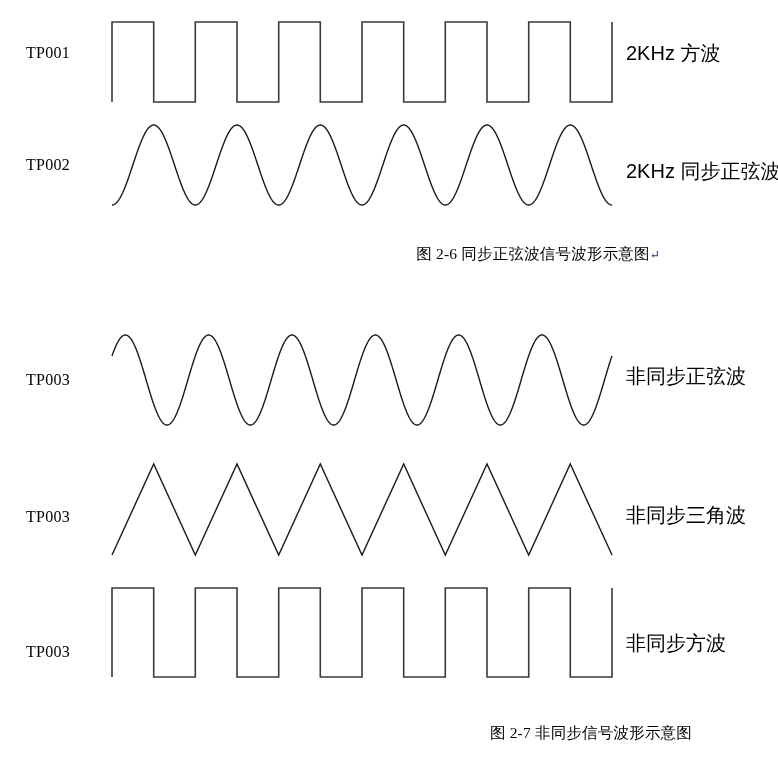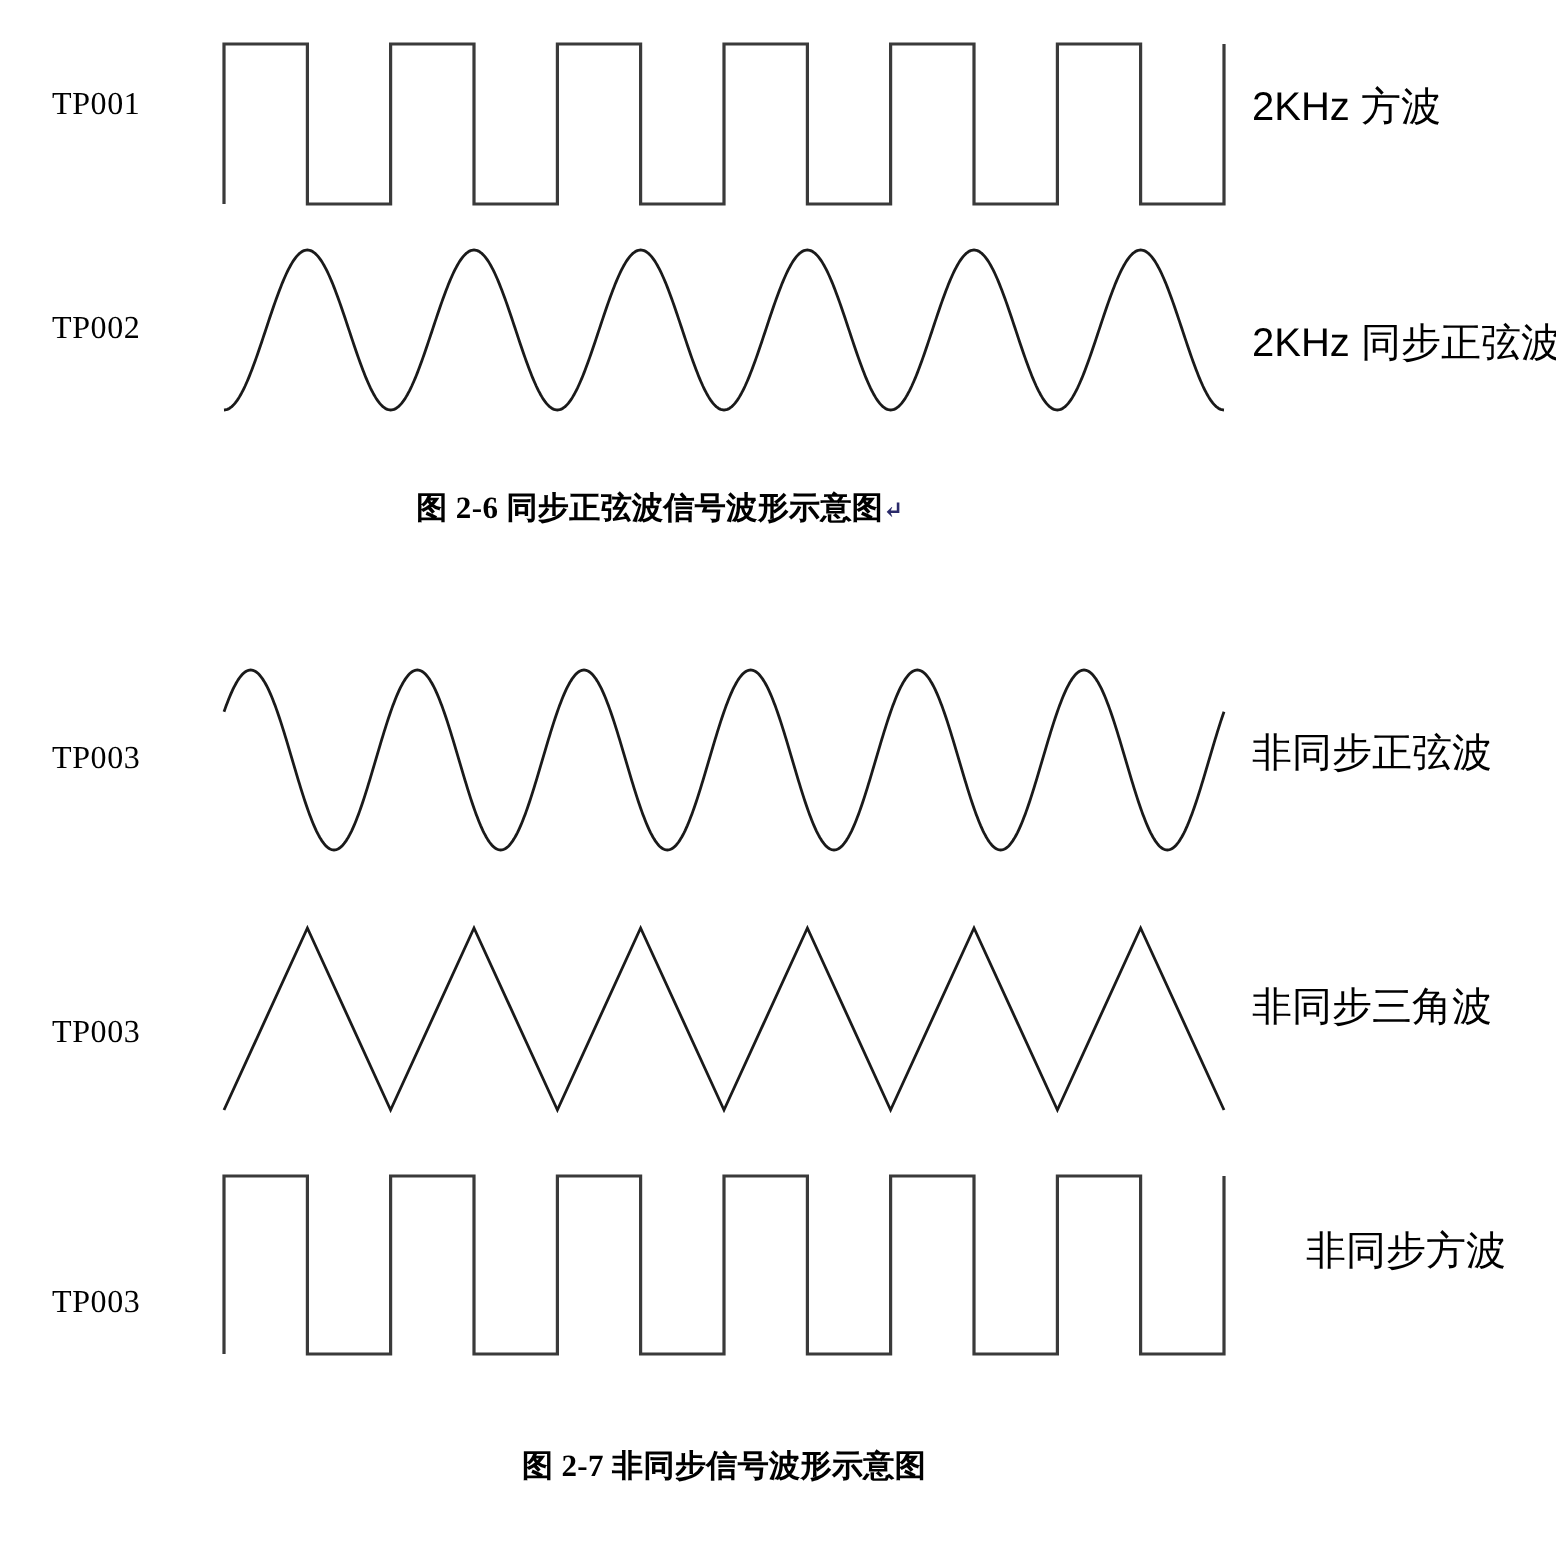--- a/index.html
+++ b/index.html
@@ -56,24 +56,24 @@
     white-space: nowrap;
   }
   .wave-canvas {
     position: absolute;
     left: 0;
     top: 0;
   }
   .caption {
     position: absolute;
     width: 660px;
-    text-align: center;
+    text-align: right;
     font-family: "Liberation Serif", "DejaVu Serif", serif;
     font-size: 15.5px;
-    font-weight: 700;
+    font-weight: 400;
     color: #000000;
     letter-spacing: 0.2px;
   }
   .pilcrow {
     font-size: 12px;
     color: #2a2a6a;
     vertical-align: baseline;
   }
   svg { display: block; overflow: visible; }
   svg path, svg polyline { fill: none; stroke: #3a3a3a; stroke-width: 1.6; }
@@ -123,31 +123,31 @@
       <div class="desc-label" style="top:38px;font-family:Liberation Mono, monospace;">非同步正弦波</div>
     </div>
 
     <div class="wave-row" style="top:158px;">
       <div class="tp-label" style="top:50px;">TP003</div>
       <div class="wave-canvas">
         <svg width="778" height="110" viewBox="0 0 778 110" aria-hidden="true">
           <polyline id="tri-async" class="dark" points="112.0,97.0 153.7,6.0 195.3,97.0 237.0,6.0 278.7,97.0 320.3,6.0 362.0,97.0 403.7,6.0 445.3,97.0 487.0,6.0 528.7,97.0 570.3,6.0 612.0,97.0"></polyline>
         </svg>
       </div>
-      <div class="desc-label" style="top:32px;">非同步三角波</div>
+      <div class="desc-label" style="top:44px;">非同步三角波</div>
     </div>
 
     <div class="wave-row" style="top:283px;">
       <div class="tp-label" style="top:60px;">TP003</div>
       <div class="wave-canvas">
         <svg width="778" height="110" viewBox="0 0 778 110" aria-hidden="true">
           <polyline id="sq-bottom" points="112.0,94.0 112.0,5.0 153.7,5.0 153.7,94.0 195.3,94.0 195.3,5.0 237.0,5.0 237.0,94.0 278.7,94.0 278.7,5.0 320.3,5.0 320.3,94.0 362.0,94.0 362.0,5.0 403.7,5.0 403.7,94.0 445.3,94.0 445.3,5.0 487.0,5.0 487.0,94.0 528.7,94.0 528.7,5.0 570.3,5.0 570.3,94.0 612.0,94.0 612.0,5.0"></polyline>
         </svg>
       </div>
-      <div class="desc-label" style="top:29px;margin-left:27px;">非同步方波</div>
+      <div class="desc-label" style="top:47px;">非同步方波</div>
     </div>
 
     <div class="caption" style="top:423px;">
       <span>图 2-7 非同步信号波形示意图</span>
     </div>
   </div>
 
 </div>
 
 </body></html>

